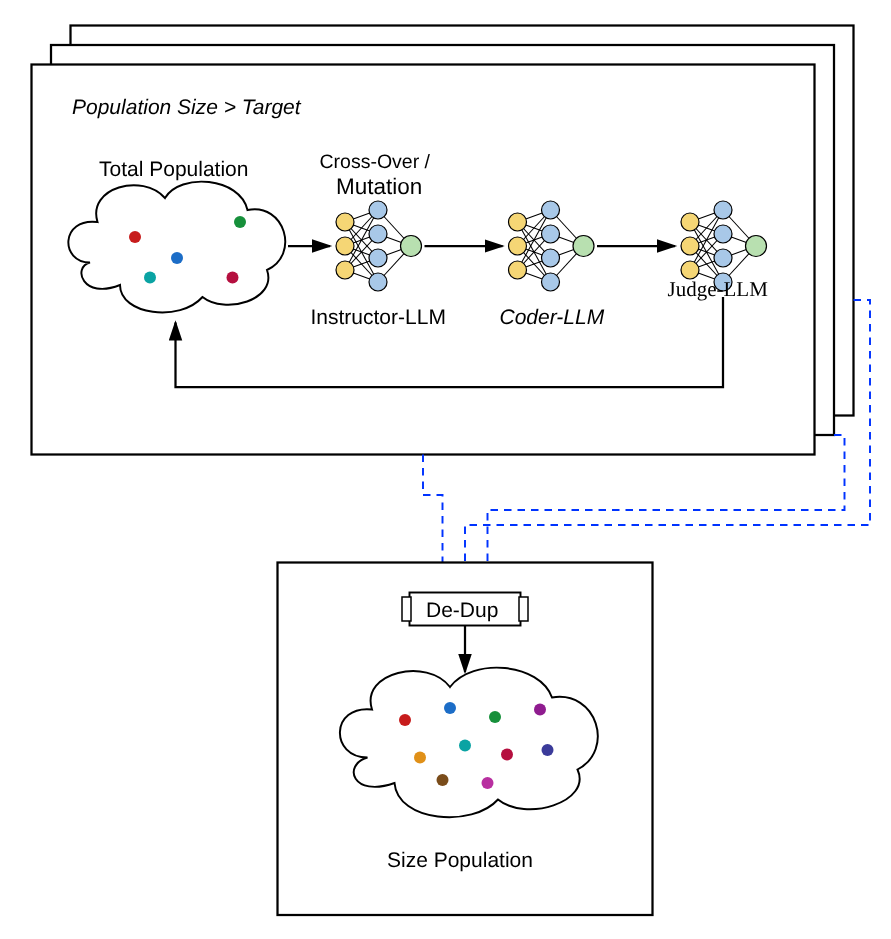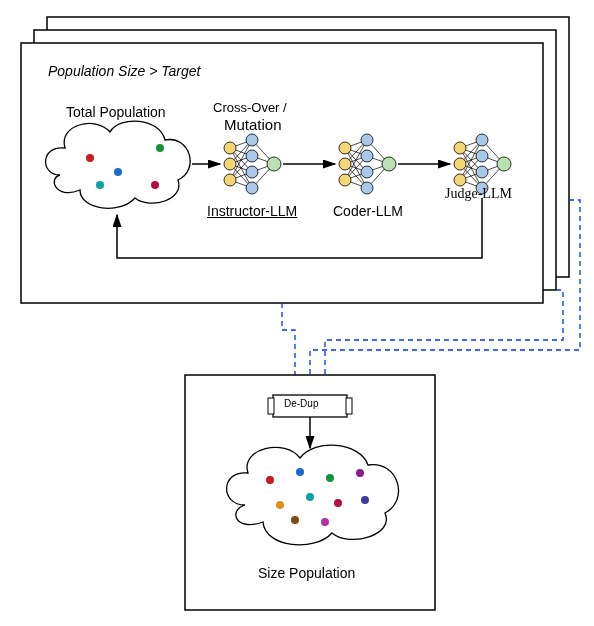--- a/index.html
+++ b/index.html
@@ -173,17 +173,17 @@
     <circle cx="365" cy="500" r="4" fill="#3b3b9a"></circle>
     <circle cx="295" cy="520" r="4" fill="#7a4c1a"></circle>
     <circle cx="325" cy="522" r="4" fill="#b82fa0"></circle>
   </g>
 </svg>
 
 <div class="label" style="left:48px; top:63px;font-style:italic;">Population Size &gt; Target</div>
 <div class="label" style="left:66px; top:104px;">Total Population</div>
 <div class="label" style="left:213px; top:100px; font-size:13px;text-align:right;">Cross-Over /</div>
 <div class="label" style="left:224px; top:116px; font-size:15px;">Mutation</div>
-<div class="label" style="left:207px; top:203px;text-decoration:underline;">Instructor-LLM</div>
-<div class="label" style="left:333px; top:203px;">Coder-LLM</div>
+<div class="label" style="left:207px; top:203px;">Instructor-LLM</div>
+<div class="label" style="left:333px; top:203px;font-style:italic;">Coder-LLM</div>
 <div class="label" style="left:445px; top:186px;font-family:Liberation Serif, serif;">Judge-LLM</div>
-<div class="label" style="left:284px; top:398px; font-size:10px;">De-Dup</div>
+<div class="label" style="left:284px; top:398px; font-size:14px;">De-Dup</div>
 <div class="label" style="left:258px; top:565px;">Size Population</div>
 
 </body></html>

